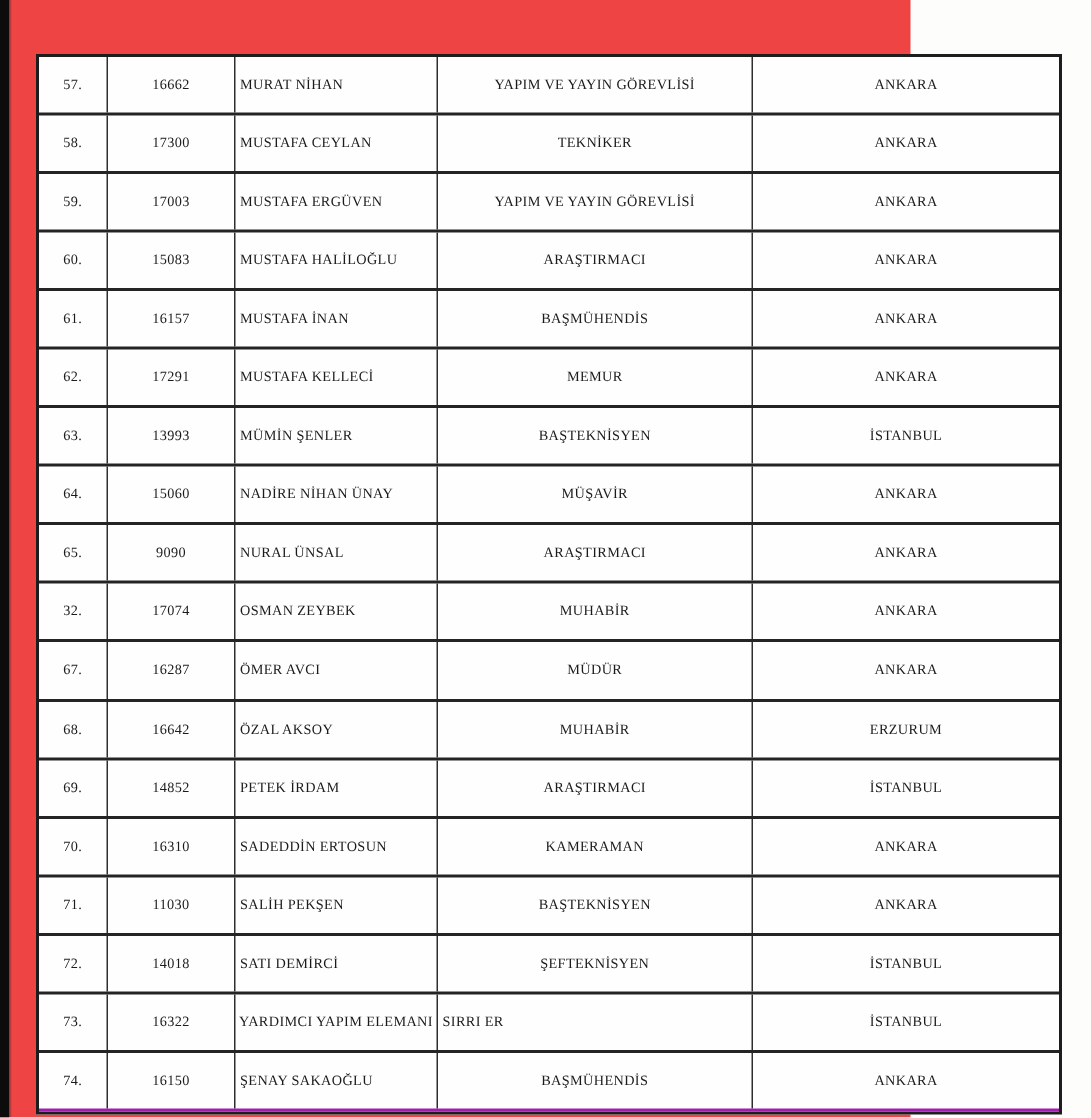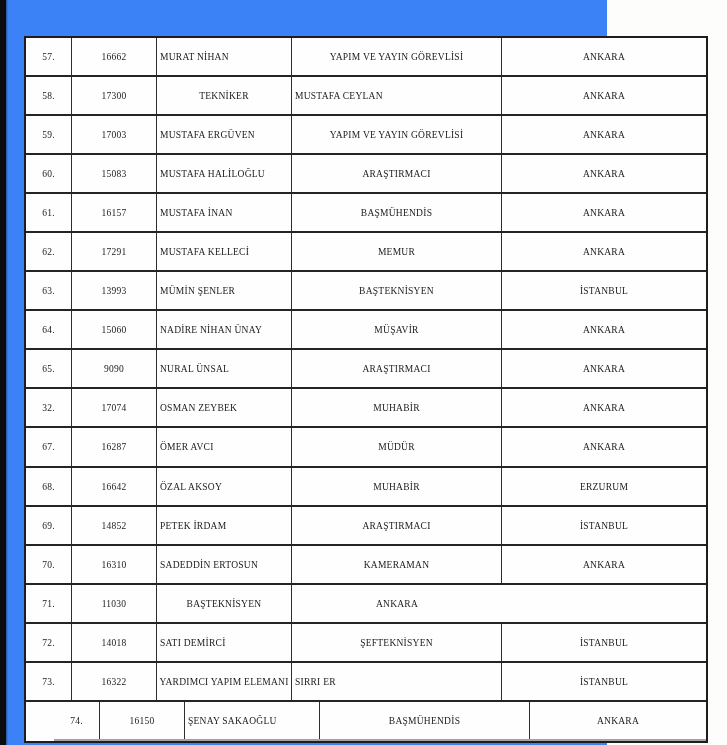--- a/index.html
+++ b/index.html
@@ -5,21 +5,21 @@
   * { margin: 0; padding: 0; box-sizing: border-box; }
   html, body {
     width: 727px; height: 745px;
     overflow: hidden;
     background: #fdfdfc;
     font-family: "Liberation Serif", "DejaVu Serif", serif;
   }
   .page {
     position: relative;
     width: 607px; height: 745px;
-    background: #3b82f6;
+    background: #ef4444;
     padding-left: 48px;
   }
   
   .scan-bar {
     position: absolute;
     left: 0; top: 0;
     width: 6px; height: 100%;
     background: #0c0c0c;
   }
   .scan-bar-soft {
@@ -34,21 +34,21 @@
     width: 684px;
     border: 2px solid #1d1d1d;
     background: #fefefe;
   }
   .t-row {
     display: grid;
     grid-template-columns: 46px 85px 135px 210px 1fr;
     height: 39.05px;
     border-bottom: 2px solid #242424;
   }
-  .t-row:last-child { border-bottom: 2px solid #a3a3a3; margin-left: 28px; }
+  .t-row:last-child { border-bottom: 2px solid #a21caf; }
   .t-cell {
     display: flex;
     align-items: center;
     justify-content: center;
     border-right: 1px solid #2e2e2e;
     color: #1b1b1b;
     font-size: 9.5px;
     letter-spacing: 0.25px;
     white-space: nowrap;
     overflow: hidden;
@@ -75,22 +75,22 @@
         <div class="t-cell cell-no">57.</div>
         <div class="t-cell cell-id">16662</div>
         <div class="t-cell cell-name">MURAT NİHAN</div>
         <div class="t-cell cell-title">YAPIM VE YAYIN GÖREVLİSİ</div>
         <div class="t-cell cell-city">ANKARA</div>
       </div>
 
       <div class="t-row">
         <div class="t-cell cell-no">58.</div>
         <div class="t-cell cell-id">17300</div>
+        <div class="t-cell cell-name">MUSTAFA CEYLAN</div>
         <div class="t-cell cell-title">TEKNİKER</div>
-        <div class="t-cell cell-name">MUSTAFA CEYLAN</div>
         <div class="t-cell cell-city">ANKARA</div>
       </div>
 
       <div class="t-row">
         <div class="t-cell cell-no">59.</div>
         <div class="t-cell cell-id">17003</div>
         <div class="t-cell cell-name">MUSTAFA ERGÜVEN</div>
         <div class="t-cell cell-title">YAPIM VE YAYIN GÖREVLİSİ</div>
         <div class="t-cell cell-city">ANKARA</div>
       </div>
@@ -179,20 +179,21 @@
         <div class="t-cell cell-no">70.</div>
         <div class="t-cell cell-id">16310</div>
         <div class="t-cell cell-name">SADEDDİN ERTOSUN</div>
         <div class="t-cell cell-title">KAMERAMAN</div>
         <div class="t-cell cell-city">ANKARA</div>
       </div>
 
       <div class="t-row">
         <div class="t-cell cell-no">71.</div>
         <div class="t-cell cell-id">11030</div>
+        <div class="t-cell cell-name">SALİH PEKŞEN</div>
         <div class="t-cell cell-title">BAŞTEKNİSYEN</div>
         <div class="t-cell cell-city">ANKARA</div>
       </div>
 
       <div class="t-row">
         <div class="t-cell cell-no">72.</div>
         <div class="t-cell cell-id">14018</div>
         <div class="t-cell cell-name">SATI DEMİRCİ</div>
         <div class="t-cell cell-title">ŞEFTEKNİSYEN</div>
         <div class="t-cell cell-city">İSTANBUL</div>

